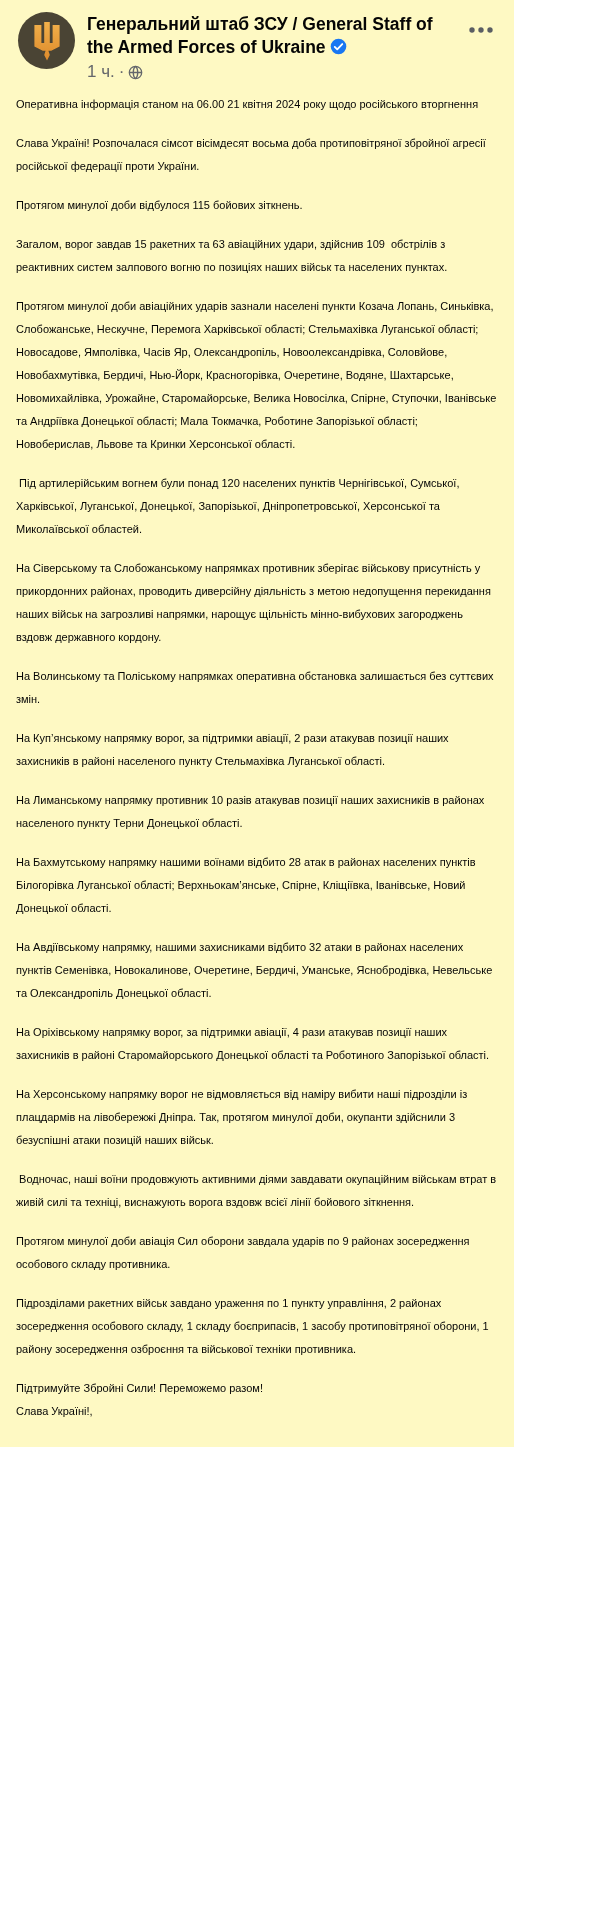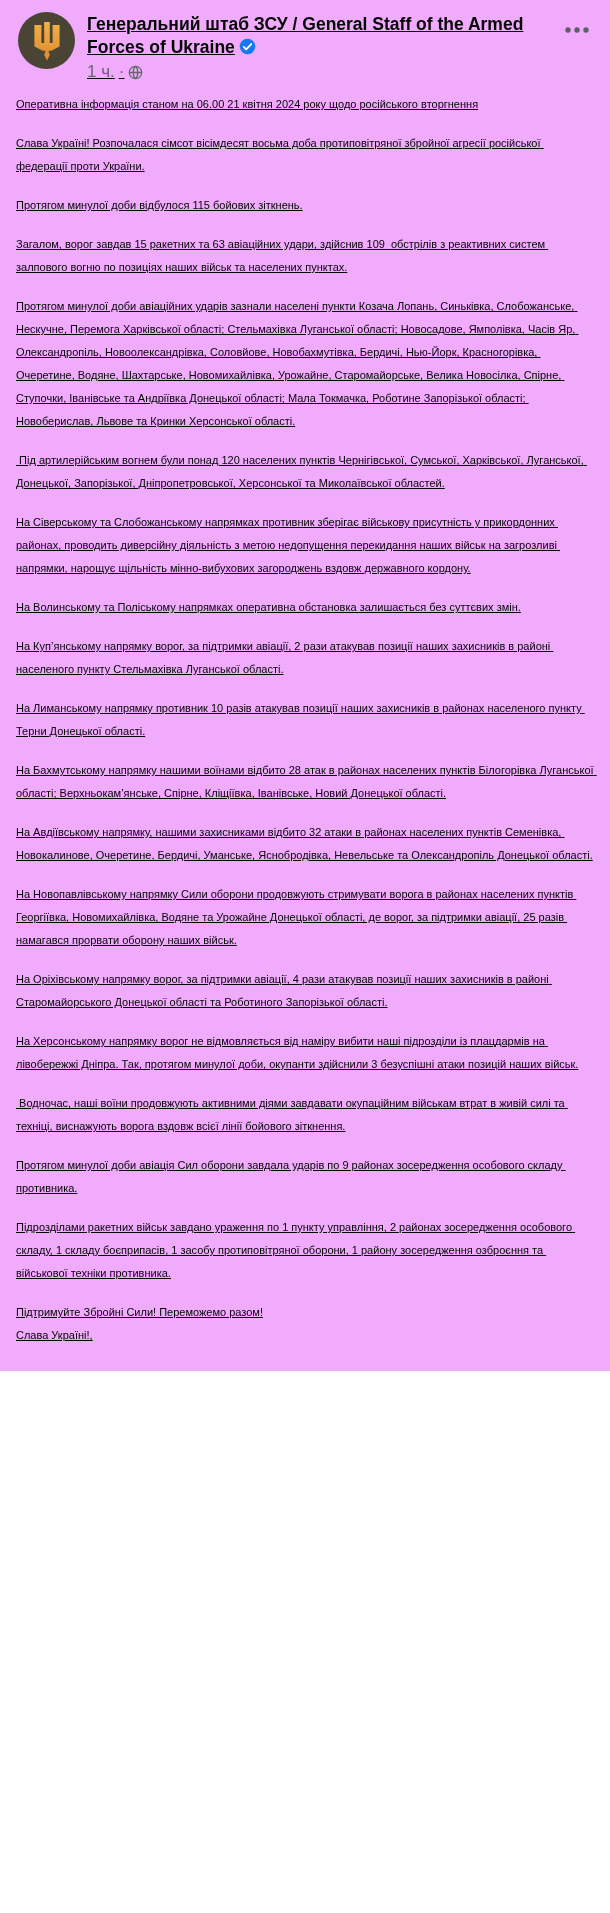--- a/index.html
+++ b/index.html
@@ -7,23 +7,22 @@
     margin: 0;
     padding: 0;
     background: #ffffff;
   }
   body {
     width: 610px;
     font-family: "Liberation Sans", sans-serif;
     color: #050505;
   }
   .post-card {
-    width: 610px;
-    background: #f0abfc;
-    text-decoration: underline;
+    width: 514px;
+    background: #fef9c3;
   }
   
   .post-header {
     display: flex;
     align-items: flex-start;
     padding: 12px 16px 4px 18px;
   }
   .avatar {
     width: 57px;
     height: 57px;
@@ -147,21 +146,20 @@
     <p>Протягом минулої доби відбулося 115 бойових зіткнень.</p>
     <p>Загалом, ворог завдав 15 ракетних та 63 авіаційних удари, здійснив 109  обстрілів з реактивних систем залпового вогню по позиціях наших військ та населених пунктах.</p>
     <p>Протягом минулої доби авіаційних ударів зазнали населені пункти Козача Лопань, Синьківка, Слобожанське, Нескучне, Перемога Харківської області; Стельмахівка Луганської області; Новосадове, Ямполівка, Часів Яр, Олександропіль, Новоолександрівка, Соловйове, Новобахмутівка, Бердичі, Нью-Йорк, Красногорівка, Очеретине, Водяне, Шахтарське, Новомихайлівка, Урожайне, Старомайорське, Велика Новосілка, Спірне, Ступочки, Іванівське та Андріївка Донецької області; Мала Токмачка, Роботине Запорізької області; Новоберислав, Львове та Кринки Херсонської області.</p>
     <p> Під артилерійським вогнем були понад 120 населених пунктів Чернігівської, Сумської, Харківської, Луганської, Донецької, Запорізької, Дніпропетровської, Херсонської та Миколаївської областей.</p>
     <p>На Сіверському та Слобожанському напрямках противник зберігає військову присутність у прикордонних районах, проводить диверсійну діяльність з метою недопущення перекидання наших військ на загрозливі напрямки, нарощує щільність мінно-вибухових загороджень вздовж державного кордону.</p>
     <p>На Волинському та Поліському напрямках оперативна обстановка залишається без суттєвих змін.</p>
     <p>На Куп’янському напрямку ворог, за підтримки авіації, 2 рази атакував позиції наших захисників в районі населеного пункту Стельмахівка Луганської області.</p>
     <p>На Лиманському напрямку противник 10 разів атакував позиції наших захисників в районах населеного пункту Терни Донецької області.</p>
     <p>На Бахмутському напрямку нашими воїнами відбито 28 атак в районах населених пунктів Білогорівка Луганської області; Верхньокам’янське, Спірне, Кліщіївка, Іванівське, Новий Донецької області.</p>
     <p>На Авдіївському напрямку, нашими захисниками відбито 32 атаки в районах населених пунктів Семенівка, Новокалинове, Очеретине, Бердичі, Уманське, Яснобродівка, Невельське та Олександропіль Донецької області.</p>
-    <p>На Новопавлівському напрямку Сили оборони продовжують стримувати ворога в районах населених пунктів Георгіївка, Новомихайлівка, Водяне та Урожайне Донецької області, де ворог, за підтримки авіації, 25 разів намагався прорвати оборону наших військ.</p>
     <p>На Оріхівському напрямку ворог, за підтримки авіації, 4 рази атакував позиції наших захисників в районі Старомайорського Донецької області та Роботиного Запорізької області.</p>
     <p>На Херсонському напрямку ворог не відмовляється від наміру вибити наші підрозділи із плацдармів на лівобережжі Дніпра. Так, протягом минулої доби, окупанти здійснили 3 безуспішні атаки позицій наших військ.</p>
     <p> Водночас, наші воїни продовжують активними діями завдавати окупаційним військам втрат в живій силі та техніці, виснажують ворога вздовж всієї лінії бойового зіткнення.</p>
     <p>Протягом минулої доби авіація Сил оборони завдала ударів по 9 районах зосередження особового складу противника.</p>
     <p>Підрозділами ракетних військ завдано ураження по 1 пункту управління, 2 районах зосередження особового складу, 1 складу боєприпасів, 1 засобу протиповітряної оборони, 1 району зосередження озброєння та військової техніки противника.</p>
     <p>Підтримуйте Збройні Сили! Переможемо разом!
 Слава Україні!,</p>
   </div>
 
 </div>

